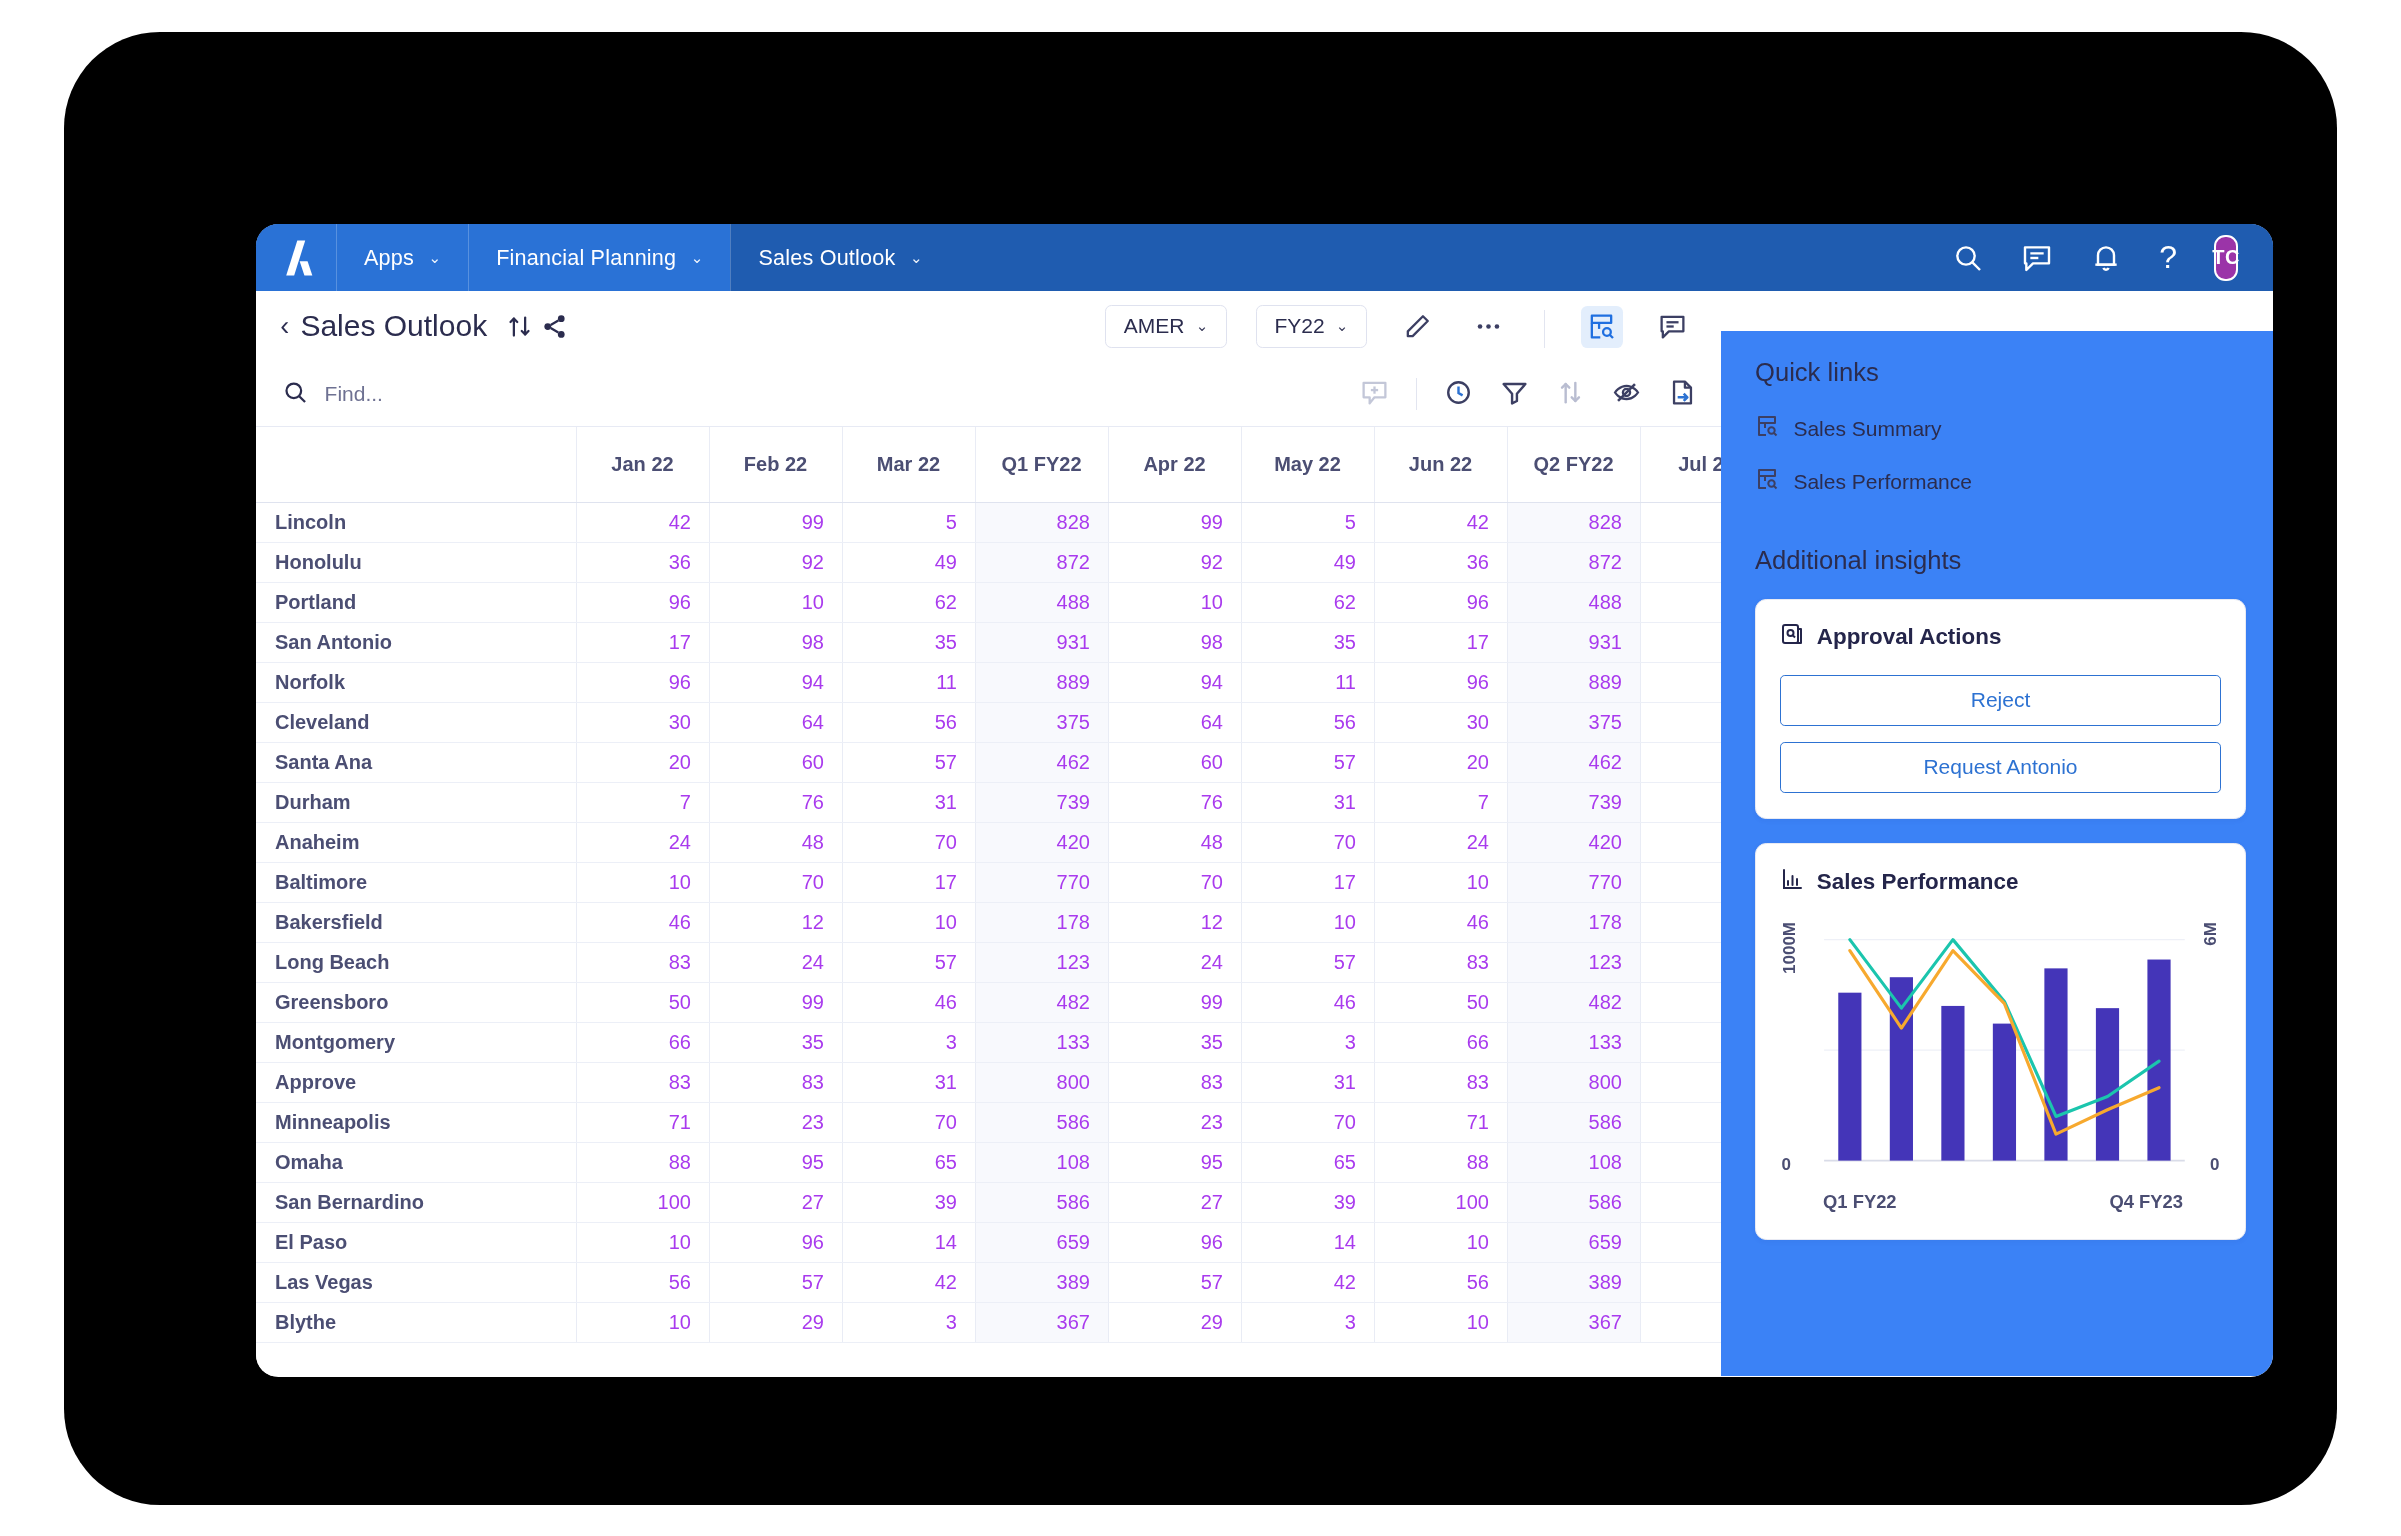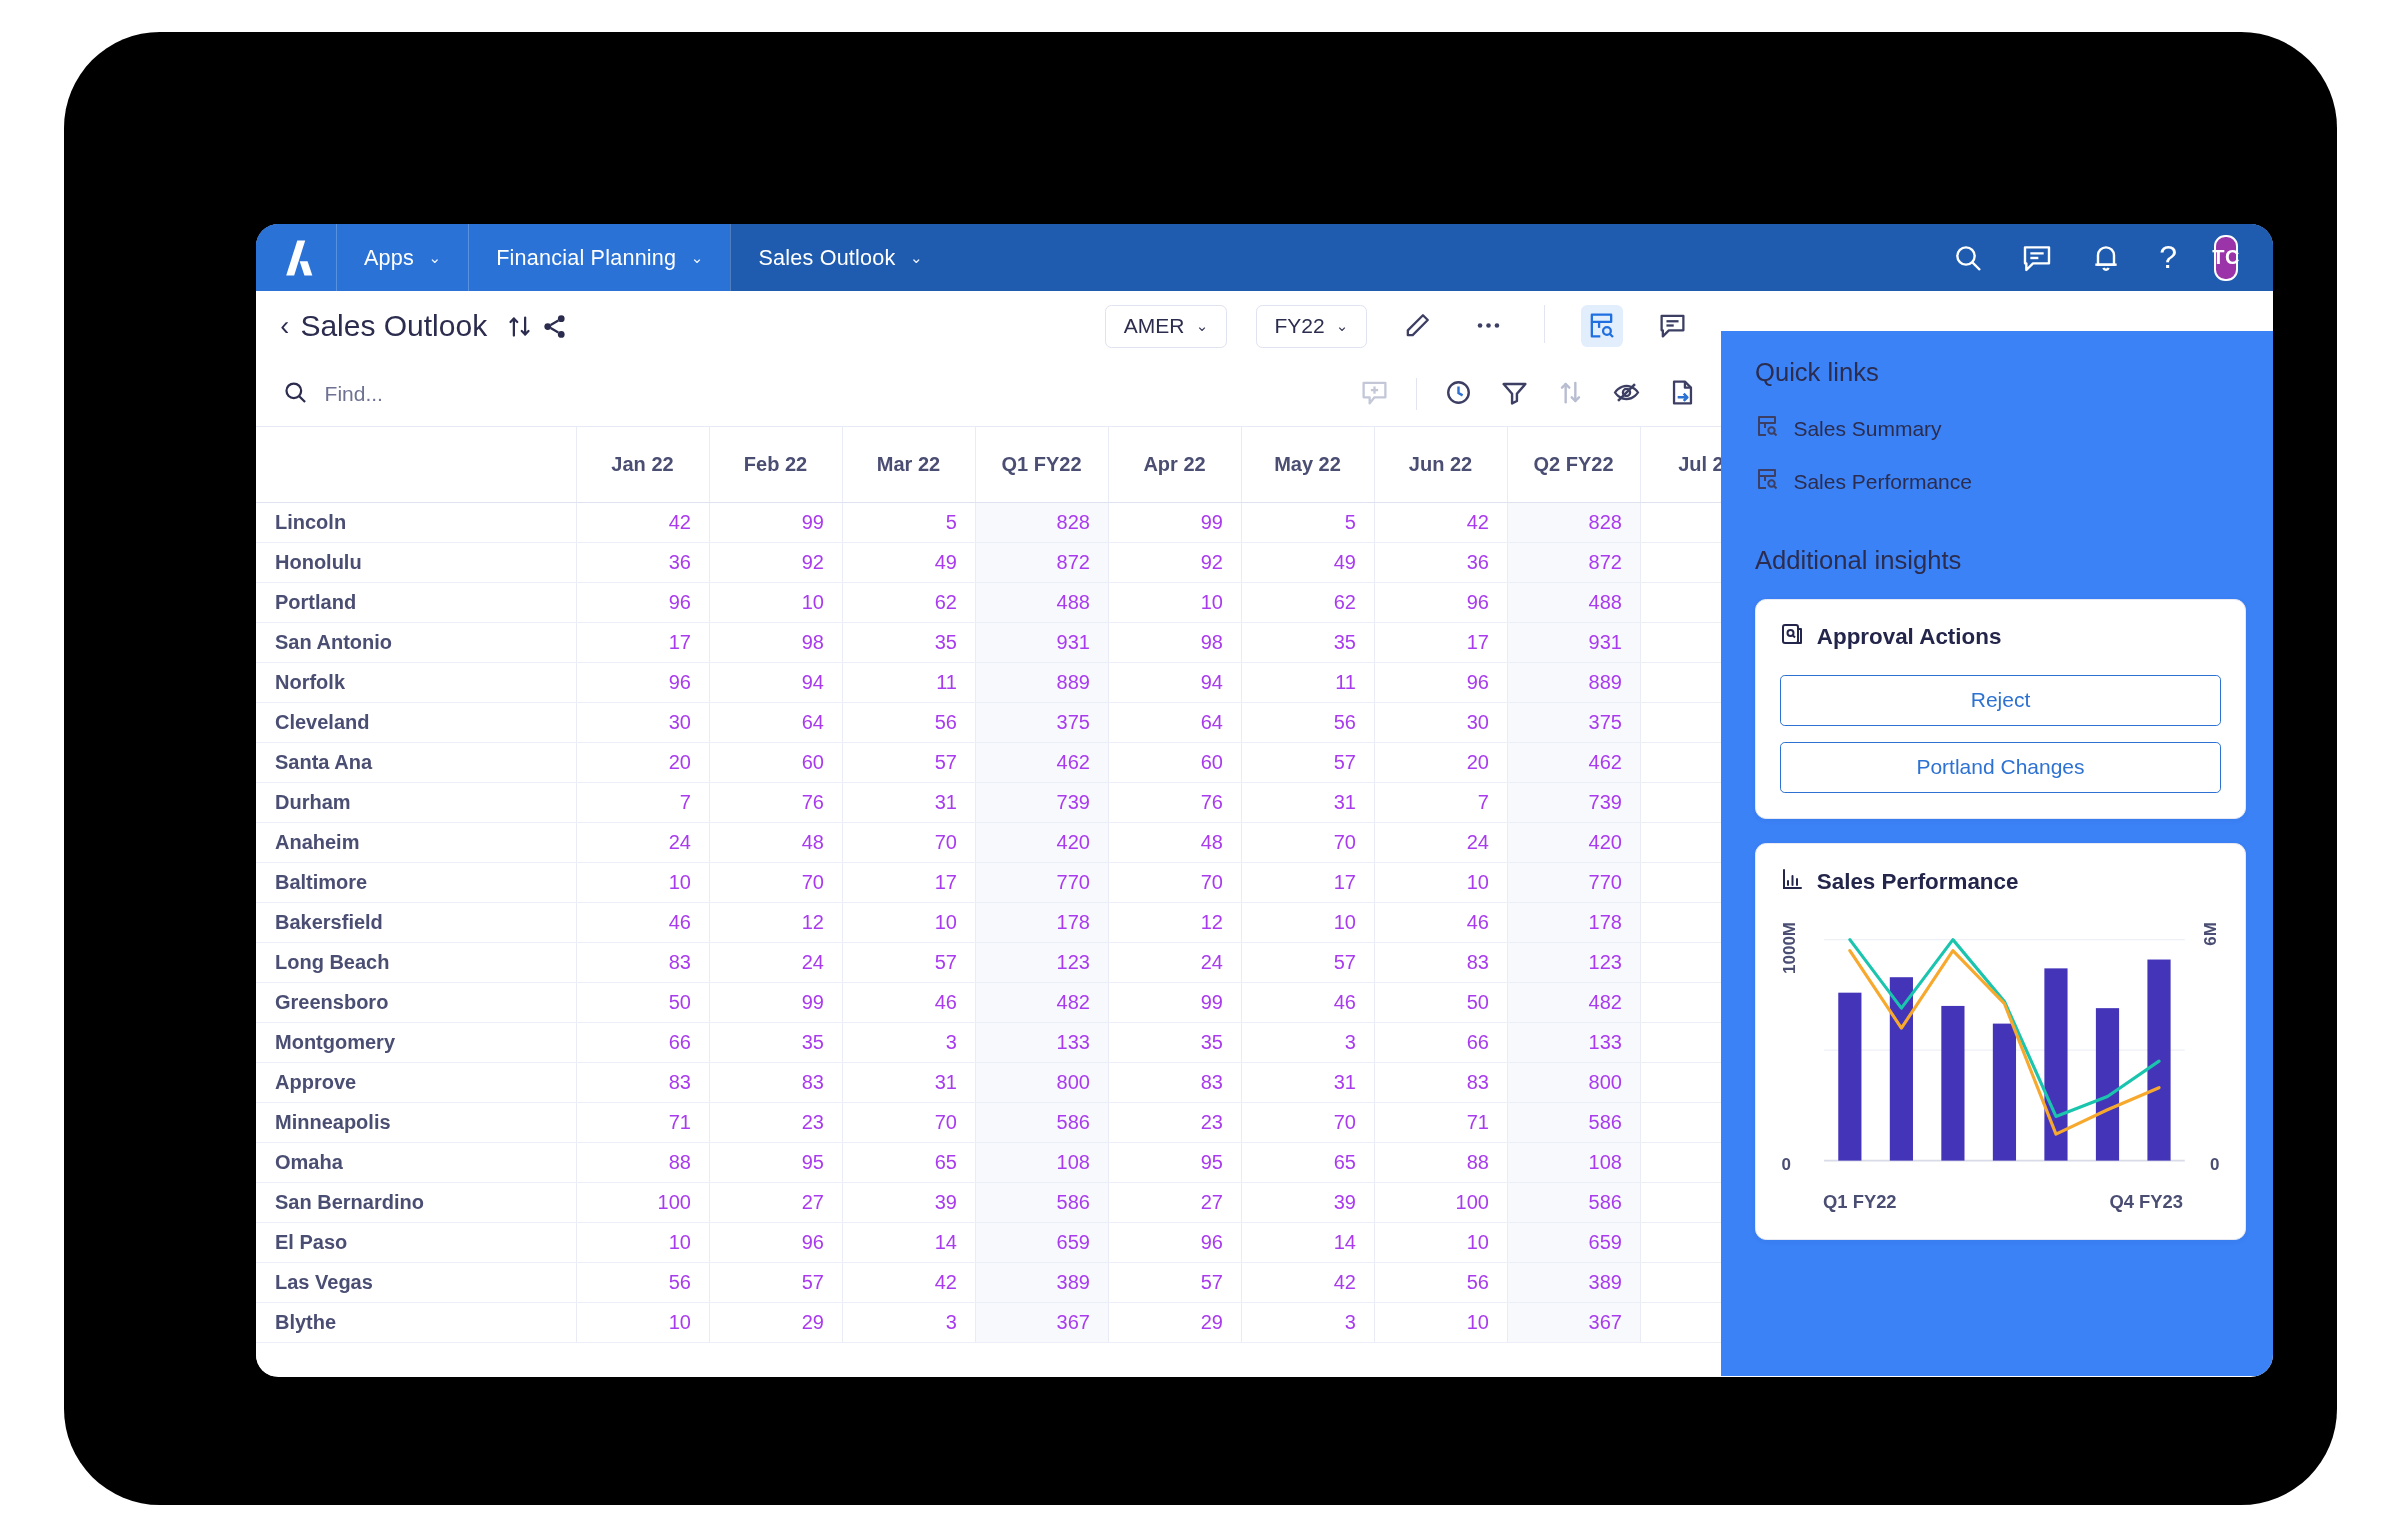--- a/index.html
+++ b/index.html
@@ -77,21 +77,21 @@
   }
 
   
   #page-header {
     height: 70px; display: flex; align-items: center;
     padding: 0 21px 0 21px;
   }
   #back-chevron { color: #2e2f52; font-size: 27px; padding: 0 11.2px 0 3.2px; cursor: pointer; line-height: 1; }
   #page-title { font-size: 30px; color: #2b2c4e; font-weight: 400; margin-right: 19px; white-space: nowrap; }
   .hdr-icon { color: #2b2c4e; margin-right: 8px; display: flex; align-items: center; }
-  .hdr-right { margin-left: auto; display: flex; align-items: flex-start; gap: 29px; padding-right: 6.4px; padding-left: 40px;}
+  .hdr-right { margin-left: auto; display: flex; align-items: flex-end; gap: 29px; padding-right: 6.4px; padding-left: 40px;}
   .pill {
     border: 0.8px solid #dfe2ef; border-radius: 6.4px;
     height: 43px; padding: 0 17.6px;
     display: flex; align-items: center; gap: 11.2px;
     font-size: 21px; color: #2b2c4e; background: #fff;
   }
   .vdiv { width: 0.8px; height: 38px; background: #e2e5f0; margin: 0 6.4px; }
   .icon-btn { width: 42px; height: 42px; display: flex; align-items: center; justify-content: center; border-radius: 6.4px; color: #3c3f63; }
   .icon-btn.active { background: #e3eefc; color: #1f6fe0; }
 
@@ -681,21 +681,21 @@
               <svg width="24" height="24" viewBox="0 0 24 24" fill="none" stroke="#24254a" stroke-width="2" stroke-linejoin="round">
                   <rect x="3" y="3" width="15" height="18" rx="2"></rect>
                   <path d="M18 7h3v14H8"></path>
                   <circle cx="10.5" cy="11" r="3"></circle>
                   <line x1="12.5" y1="13" x2="15" y2="15.5"></line>
                 </svg>
             </span>
             <span>Approval Actions</span>
           </div>
           <button class="act-btn">Reject</button>
-          <button class="act-btn">Portland Changes</button>
+          <button class="act-btn">Request Antonio</button>
         </div>
 
         <div class="card">
           <div class="card-title">
             <span>
               <svg width="24" height="24" viewBox="0 0 24 24" fill="none" stroke="#24254a" stroke-width="2" stroke-linecap="round">
                   <path d="M4 3v18h17"></path>
                   <line x1="8" y1="14" x2="8" y2="18"></line>
                   <line x1="12.5" y1="9" x2="12.5" y2="18"></line>
                   <line x1="17" y1="12" x2="17" y2="18"></line>

